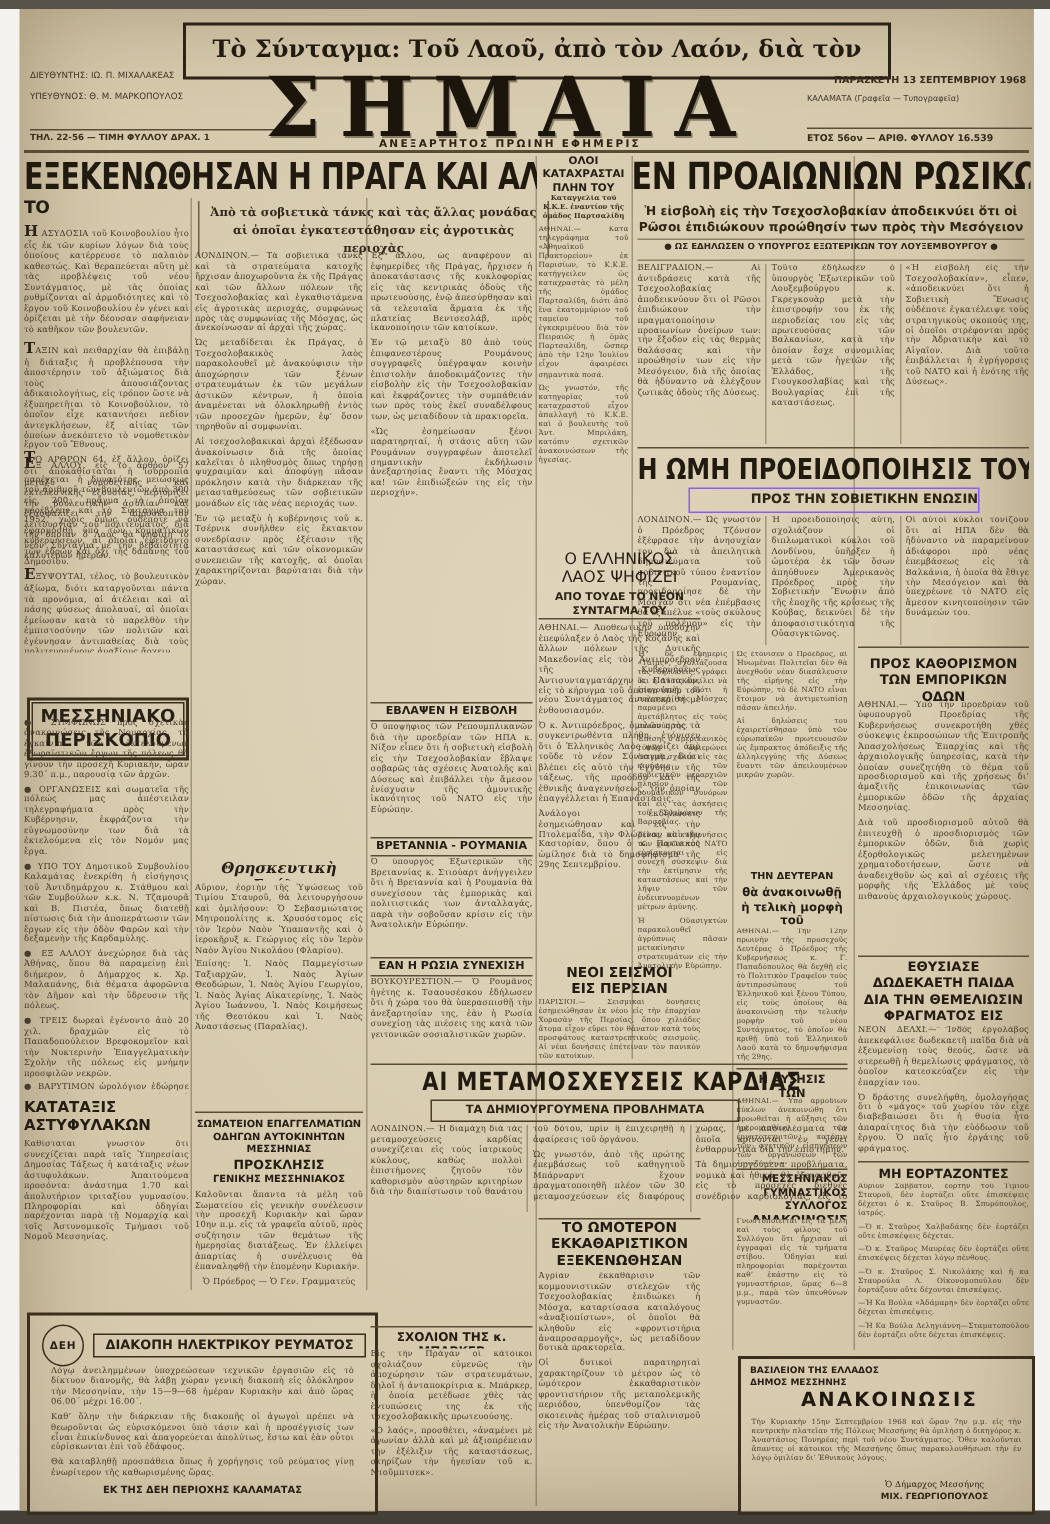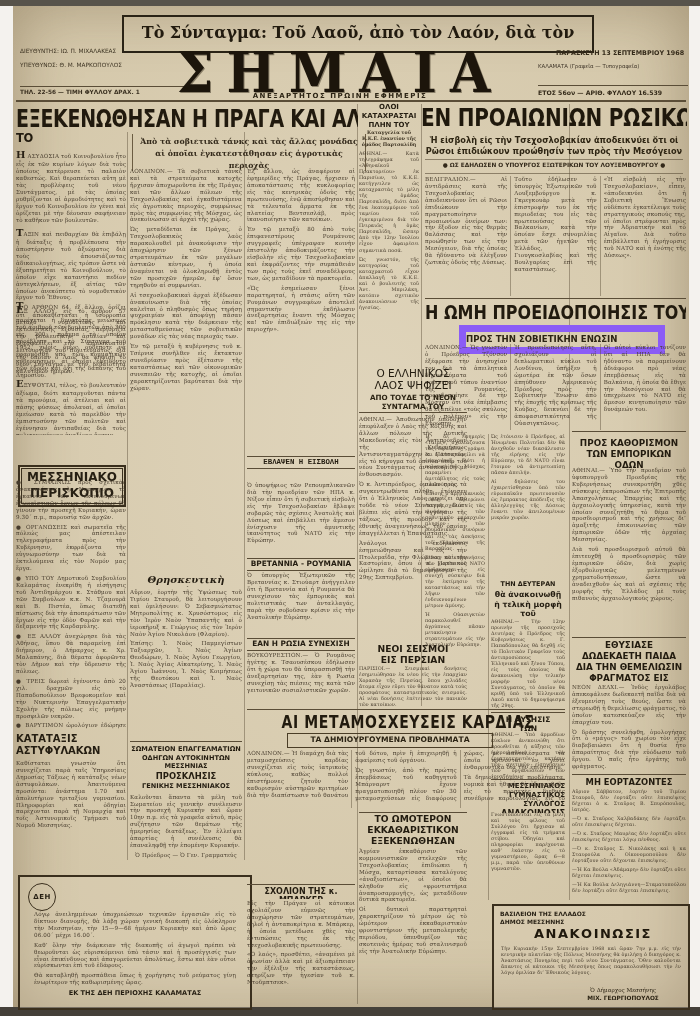--- a/index.html
+++ b/index.html
@@ -55,23 +55,23 @@
              transform:scaleY(1.25);transform-origin:top center;letter-spacing:-.2px;}
   .b-onedeck{left:425px;top:135px;width:258px;height:24px;font-family:"DejaVu Sans",sans-serif;
              font-size:8.2px;font-weight:bold;text-align:center;line-height:1.4;color:#2e2513;}
   .b-kicker{left:425px;top:162px;width:258px;height:9px;font-family:"DejaVu Sans",sans-serif;
             font-size:5.8px;font-weight:bold;text-align:center;color:#33291a;}
   .b-rowA{left:425px;top:176px;width:261px;height:120px;column-count:3;column-gap:7px;
           column-rule:1px solid rgba(90,77,55,.45);}
   .b-omihead{left:425px;top:301px;width:261px;height:20px;font-family:"DejaVu Sans",sans-serif;
              font-size:16px;font-weight:bold;text-align:center;white-space:nowrap;color:#211a0e;
              transform:scaleY(1.2);transform-origin:top center;}
-  .b-omisub{left:459px;top:325px;width:192px;height:15px;border:7px solid #8b5cf6;
+  .b-omisub{left:459px;top:325px;width:192px;height:15px;border:1px solid #8b5cf6;
             font-family:"DejaVu Sans",sans-serif;font-size:8.6px;font-weight:bold;
-            text-align:left;line-height:14px;color:#2c2414;}
+            text-align:right;line-height:14px;color:#2c2414;}
   .b-rowB{left:425px;top:344px;width:261px;height:86px;column-count:3;column-gap:7px;
           column-rule:1px solid rgba(90,77,55,.45);}
   
   .b-col1{left:16px;top:149px;width:110px;height:286px;}
   .b-perisk{left:18px;top:437px;width:104px;height:36px;border:2px solid #3a2f1d;
             box-shadow:0 0 0 1px #d3c6a8 inset, 0 0 0 2px #3a2f1d inset;
             font-family:"DejaVu Sans",sans-serif;font-size:12px;font-weight:bold;
             text-align:center;line-height:1.35;color:#261f13;padding-top:2px;margin-top:28px;}
   .b-bullets{left:16px;top:479px;width:110px;height:250px;}
   .b-kathead{left:16px;top:733px;width:110px;height:24px;font-family:"DejaVu Sans",sans-serif;
@@ -92,21 +92,21 @@
              font-style:italic;text-align:center;color:#241d11;}
   .b-thrbody{left:130px;top:589px;width:112px;height:148px;}
   .b-som{left:130px;top:741px;width:112px;height:132px;border-top:1px solid #5a4d37;padding-top:3px;}
   .som-l{font-family:"DejaVu Sans",sans-serif;font-weight:bold;text-align:center;color:#241d11;margin:0;}
   .som-l1{font-size:6.6px;line-height:1.3;}
   .som-l2{font-size:8.4px;line-height:1.35;}
   .b-col3{left:247px;top:168px;width:108px;height:298px;}
   .subhd{font-family:"DejaVu Sans",sans-serif;font-size:7.4px;font-weight:bold;
          text-align:center;color:#241d11;border-top:1px solid #5a4d37;border-bottom:1px solid #5a4d37;
          line-height:10px;}
-  .b-evlh{left:247px;top:456px;width:108px;height:11px;font-family:Liberation Mono, monospace;}
+  .b-evlh{left:247px;top:468px;width:108px;height:11px;}
   .b-evlb{left:247px;top:482px;width:108px;height:74px;}
   .b-broh{left:247px;top:558px;width:108px;height:11px;}
   .b-brob{left:247px;top:572px;width:108px;height:64px;}
   .b-eanh{left:247px;top:638px;width:108px;height:11px;}
   .b-eanb{left:247px;top:652px;width:108px;height:54px;}
   .b-metahead{left:250px;top:712px;width:316px;height:17px;font-family:"DejaVu Sans",sans-serif;
               font-size:14px;font-weight:bold;text-align:center;white-space:nowrap;color:#211a0e;
               transform:scaleY(1.2);transform-origin:top center;letter-spacing:.6px;}
   .b-metasub{left:287px;top:733px;width:204px;height:13px;border:1px solid #4a3d26;
              font-family:"DejaVu Sans",sans-serif;font-size:7.6px;font-weight:bold;
@@ -233,20 +233,21 @@
 <div class="blk b-kathead">
   <div>ΚΑΤΑΤΑΞΙΣ</div>
   <div>ΑΣΤΥΦΥΛΑΚΩΝ</div>
 </div>
 <div class="blk b-katbody">
   <p class="t">Καθίσταται γνωστὸν ὅτι συνεχίζεται παρὰ ταῖς Ὑπηρεσίαις Δημοσίας Τάξεως ἡ κατάταξις νέων ἀστυφυλάκων. Ἀπαιτούμενα προσόντα: ἀνάστημα 1.70 καὶ ἀπολυτήριον τριταξίου γυμνασίου. Πληροφορίαι καὶ ὁδηγίαι παρέχονται παρὰ τῇ Νομαρχίᾳ καὶ τοῖς Ἀστυνομικοῖς Τμήμασι τοῦ Νομοῦ Μεσσηνίας.</p>
 </div>
 
 <div class="blk b-dehbox">
   <div class="deh-logo">ΔΕΗ</div>
+  <div class="deh-title">ΔΙΑΚΟΠΗ ΗΛΕΚΤΡΙΚΟΥ ΡΕΥΜΑΤΟΣ</div>
   <div class="deh-body">
     <p class="t">Λόγῳ ἀνειλημμένων ὑποχρεώσεων τεχνικῶν ἐργασιῶν εἰς τὸ δίκτυον διανομῆς, θὰ λάβῃ χώραν γενικὴ διακοπὴ εἰς ὁλόκληρον τὴν Μεσσηνίαν, τὴν 15—9—68 ἡμέραν Κυριακὴν καὶ ἀπὸ ὥρας 06.00΄ μέχρι 16.00΄.</p>
     <p class="t">Καθ’ ὅλην τὴν διάρκειαν τῆς διακοπῆς οἱ ἀγωγοὶ πρέπει νὰ θεωροῦνται ὡς εὑρισκόμενοι ὑπὸ τάσιν καὶ ἡ προσέγγισίς των εἶναι ἐπικίνδυνος καὶ ἀπαγορεύεται ἀπολύτως, ἔστω καὶ ἐὰν οὗτοι εὑρίσκωνται ἐπὶ τοῦ ἐδάφους.</p>
     <p class="t">Θὰ καταβληθῇ προσπάθεια ὅπως ἡ χορήγησις τοῦ ρεύματος γίνῃ ἐνωρίτερον τῆς καθωρισμένης ὥρας.</p>
   </div>
   <div class="deh-foot">ΕΚ ΤΗΣ ΔΕΗ ΠΕΡΙΟΧΗΣ ΚΑΛΑΜΑΤΑΣ</div>
 </div>
 
 <div class="blk b-col2">
   <p class="t">ΛΟΝΔΙΝΟΝ.— Τὰ σοβιετικὰ τάνκς καὶ τὰ στρατεύματα κατοχῆς ἤρχισαν ἀποχωροῦντα ἐκ τῆς Πράγας καὶ τῶν ἄλλων πόλεων τῆς Τσεχοσλοβακίας καὶ ἐγκαθιστάμενα εἰς ἀγροτικὰς περιοχάς, συμφώνως πρὸς τὰς συμφωνίας τῆς Μόσχας, ὡς ἀνεκοίνωσαν αἱ ἀρχαὶ τῆς χώρας.</p>

